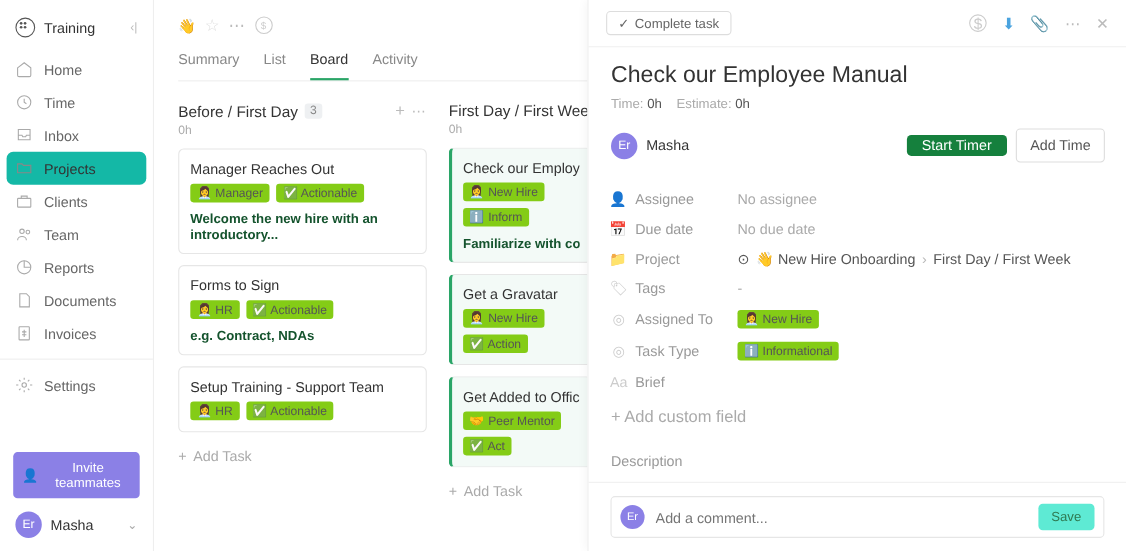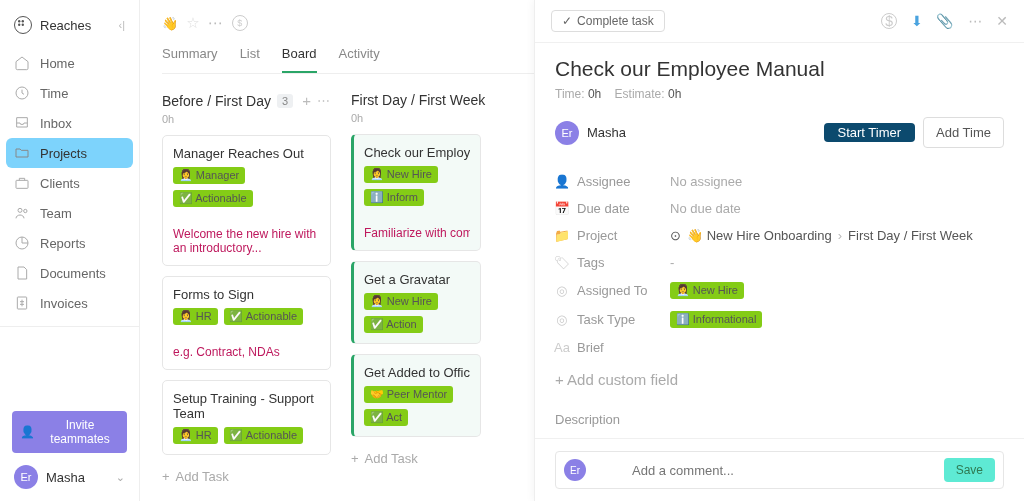--- a/index.html
+++ b/index.html
@@ -5,89 +5,89 @@
 * { box-sizing: border-box; margin: 0; padding: 0; }
 body { font-family: -apple-system, BlinkMacSystemFont, "Segoe UI", Helvetica, Arial, sans-serif; font-size: 13px; color: #333; background: #fff; width: 1024px; height: 501px; overflow: hidden; display: flex; }
 .sidebar { width: 140px; border-right: 1px solid #eee; display: flex; flex-direction: column; padding: 12px 0 8px; }
 .brand { display: flex; align-items: center; padding: 4px 14px 14px; gap: 8px; }
 .brand-logo { width: 18px; height: 18px; border-radius: 50%; border: 1.5px solid #555; position: relative; }
 .brand-logo::after { content: ""; position: absolute; width: 4px; height: 4px; background: #555; border-radius: 50%; top: 3px; left: 3px; box-shadow: 6px 0 #555, 0 6px #555, 6px 6px #555; transform: scale(0.6); transform-origin: top left;}
 .brand-name { font-size: 13px; color: #333; }
 .collapse-icon { margin-left: auto; color: #bbb; font-size: 11px; }
 .nav { list-style: none; }
 .nav-item { display: flex; align-items: center; gap: 10px; padding: 7px 14px; color: #666; cursor: pointer; }
-.nav-item.active { background: #7dd3fc; color: #333; border-radius: 6px; margin: 0 6px; padding: 7px 8px; }
+.nav-item.active { background: #14b8a6; color: #333; border-radius: 6px; margin: 0 6px; padding: 7px 8px; }
 .nav-ico { width: 16px; height: 16px; display: flex; align-items: center; justify-content: center; color: #aaa; }
 .nav-item.active .nav-ico { color: #888; }
 .nav-sep { height: 1px; background: #eee; margin: 8px 0; }
 .sidebar-bottom { margin-top: auto; padding: 0 12px; }
 .invite-btn { width: 100%; background: #8b80e6; color: #fff; border: none; border-radius: 4px; padding: 7px 8px; font-size: 12px; display: flex; align-items: center; gap: 6px; cursor: pointer; }
 .user-row { display: flex; align-items: center; gap: 8px; padding: 12px 2px 4px; cursor: pointer; }
 .avatar { width: 24px; height: 24px; border-radius: 50%; background: #8b80e6; color: #fff; display: flex; align-items: center; justify-content: center; font-size: 11px; }
 .chev { margin-left: auto; color: #aaa; font-size: 11px; }
 
 .main { flex: 1; position: relative; padding: 14px 22px; overflow: hidden; }
 .proj-header { display: flex; align-items: center; gap: 8px; }
 .proj-title { font-size: 19px; color: #333; font-weight: 400; }
 .star { color: #ddd; font-size: 15px; }
 .dots { color: #bbb; font-size: 15px; letter-spacing: 1px; }
 .coin { width: 16px; height: 16px; border: 1px solid #ccc; border-radius: 50%; display: flex; align-items: center; justify-content: center; font-size: 9px; color: #ccc; }
 .tabs { display: flex; gap: 22px; margin-top: 14px; border-bottom: 1px solid #eee; }
 .tab { padding-bottom: 10px; color: #888; cursor: pointer; font-size: 13px; }
 .tab.active { color: #333; border-bottom: 2px solid #2aa567; }
 .board { display: flex; gap: 20px; margin-top: 18px; }
-.col { width: 169px; display: flex; flex-direction: column; gap: 10px; }
+.col { width: 226px; display: flex; flex-direction: column; gap: 10px; }
 .col-head { display: flex; align-items: center; gap: 6px; }
 .col-title { font-size: 14px; color: #333; }
 .col-count { background: #eef0f2; color: #888; font-size: 11px; border-radius: 3px; padding: 1px 5px; }
 .col-add { margin-left: auto; color: #bbb; font-size: 15px; }
 .col-sub { font-size: 11px; color: #aaa; margin-top: -6px; }
 .card { border: 1px solid #e6e6e6; border-radius: 5px; padding: 10px; background: #fff; }
 .card.accent { border-left: 3px solid #2aa567; background: #f3faf7; }
 .card-title { font-size: 13px; color: #333; margin-bottom: 6px; }
 .tags { display: flex; gap: 6px; flex-wrap: wrap; }
 .tag { background: #84cc16; border-radius: 3px; padding: 2px 6px; font-size: 11px; color: #555; display: inline-flex; align-items: center; gap: 3px; }
-.card-desc { font-size: 12px; color: #be185d; margin-top: 20px; }
+.card-desc { font-size: 12px; color: #14532d; margin-top: 8px; font-weight: bold; }
 .add-task { color: #aaa; font-size: 13px; display: flex; align-items: center; gap: 6px; margin-top: 4px; cursor: pointer; }
 
 .panel { position: absolute; top: 0; right: 0; bottom: 0; width: 490px; background: #fff; border-left: 1px solid #eee; box-shadow: -2px 0 8px rgba(0,0,0,0.04); display: flex; flex-direction: column; }
 .panel-top { display: flex; align-items: center; padding: 10px 16px; border-bottom: 1px solid #f0f0f0; gap: 8px; }
 .complete-btn { border: 1px solid #ddd; background: #fff; border-radius: 4px; padding: 3px 10px; font-size: 12px; color: #666; display: flex; align-items: center; gap: 5px; cursor: pointer; }
 .panel-top-right { margin-left: auto; display: flex; gap: 14px; color: #bbb; align-items: center; }
 .panel-top-right span { cursor: pointer; font-size: 14px; }
 .panel-body { padding: 14px 20px; overflow: auto; flex: 1; }
 .panel-title { font-size: 21px; color: #333; font-weight: 400; }
 .time-row { font-size: 12px; color: #aaa; margin-top: 6px; }
 .time-row b { color: #555; font-weight: 500; }
 .user-action { display: flex; align-items: center; gap: 8px; margin-top: 16px; }
-.start-btn { margin-left: auto; background: #0c4a6e; color: #fff; border: none; border-radius: 4px; padding: 2px 14px; font-size: 13px; cursor: pointer; }
+.start-btn { margin-left: auto; background: #15803d; color: #fff; border: none; border-radius: 4px; padding: 2px 14px; font-size: 13px; cursor: pointer; }
 .addtime-btn { background: #fff; border: 1px solid #ddd; border-radius: 4px; padding: 7px 12px; font-size: 13px; color: #555; cursor: pointer; }
 .fields { margin-top: 20px; }
 .field { display: flex; align-items: center; padding: 6px 0; font-size: 13px; }
 .field-label { width: 115px; color: #999; display: flex; align-items: center; gap: 8px; }
 .field-ico { color: #ccc; width: 14px; display: inline-flex; justify-content: center; }
 .field-val { color: #555; }
 .field-val.muted { color: #aaa; }
 .breadcrumb { display: flex; align-items: center; gap: 6px; font-size: 13px; color: #555; }
 .bc-sep { color: #bbb; }
 .add-field { color: #aaa; font-size: 15px; margin-top: 10px; cursor: pointer; }
 .desc-label { color: #999; font-size: 13px; margin-top: 24px; }
 .panel-footer { padding: 12px 20px; border-top: 1px solid #f0f0f0; }
 .comment-box { display: flex; align-items: center; gap: 10px; border: 1px solid #e6e6e6; border-radius: 4px; padding: 6px 8px; }
-.comment-input { flex: 1; border: none; outline: none; font-size: 13px; color: #14532d; margin-left: 36px; }
+.comment-input { flex: 1; border: none; outline: none; font-size: 13px; color: #14532d; }
 .save-btn { background: #5eead4; color: #2f7a52; border: none; border-radius: 4px; padding: 5px 12px; font-size: 12px; cursor: pointer; }
 svg { width: 16px; height: 16px; stroke: currentColor; fill: none; stroke-width: 1.5; }
 </style>
 </head>
 <body>
 
 <aside class="sidebar">
   <div class="brand">
     <span class="brand-logo"></span>
-    <span class="brand-name">Reaches</span>
+    <span class="brand-name">Training</span>
     <span class="collapse-icon">‹|</span>
   </div>
   <ul class="nav">
     <li class="nav-item">
         <span class="nav-ico">
           <svg viewBox="0 0 24 24">
             <path d="M3 10l9-7 9 7v10a2 2 0 0 1-2 2H5a2 2 0 0 1-2-2z"></path>
           </svg>
         </span>
         <span>Home</span>
@@ -157,20 +157,31 @@
         <span class="nav-ico">
           <svg viewBox="0 0 24 24">
             <rect x="5" y="3" width="14" height="18" rx="1"></rect>
             <path d="M12 7v10 M9 10h6 M9 14h6"></path>
           </svg>
         </span>
         <span>Invoices</span>
       </li>
   </ul>
   <div class="nav-sep"></div>
+  <ul class="nav">
+    <li class="nav-item">
+        <span class="nav-ico">
+          <svg viewBox="0 0 24 24">
+            <circle cx="12" cy="12" r="3"></circle>
+            <path d="M12 2v3M12 19v3M4 12H1M23 12h-3M5 5l2 2M17 17l2 2M5 19l2-2M17 7l2-2"></path>
+          </svg>
+        </span>
+        <span>Settings</span>
+      </li>
+  </ul>
   <div class="sidebar-bottom">
     <button class="invite-btn">
         <span>👤</span>
         <span>Invite teammates</span>
       </button>
     <div class="user-row">
       <span class="avatar">Er</span>
       <span>Masha</span>
       <span class="chev">⌄</span>
     </div>

